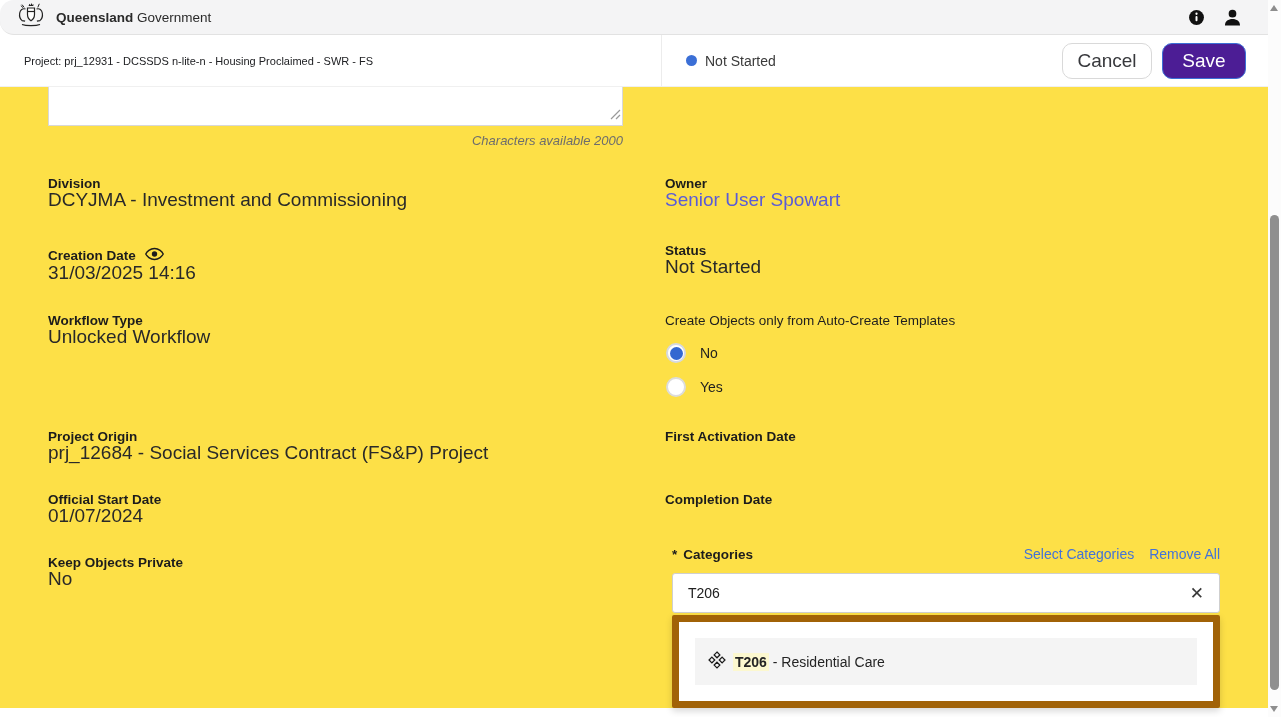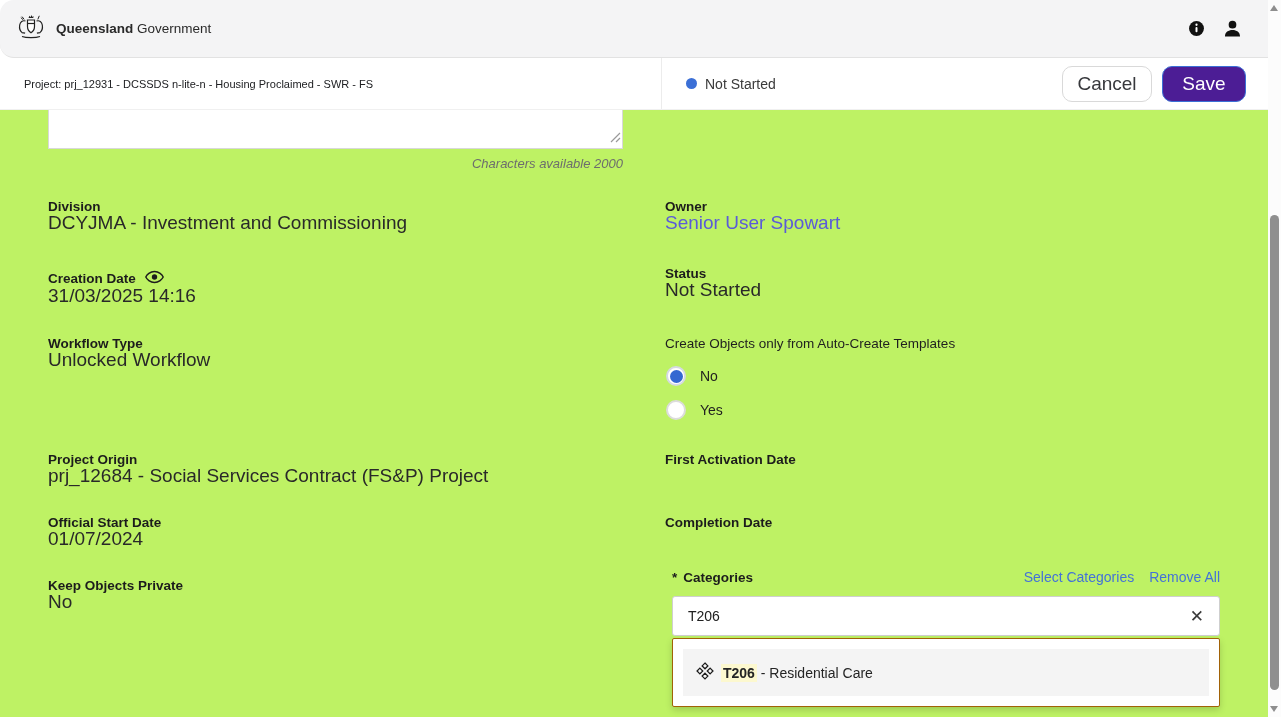--- a/index.html
+++ b/index.html
@@ -5,21 +5,21 @@
   * { box-sizing: border-box; }
   html, body { margin:0; padding:0; }
   body {
     width:1281px; height:717px; overflow:hidden; background:#fff;
     font-family:"Liberation Sans", sans-serif; color:#222;
     position:relative;
   }
 
   
   .topbar {
-    height:58px; background:#f4f4f5; border-bottom:1px solid #e2e2e2;
+    height:35px; background:#f4f4f5; border-bottom:1px solid #e2e2e2;
     display:flex; align-items:center; padding:0 14px;border-radius:14px;
   }
   .brand { display:flex; align-items:center; gap:8px; cursor:pointer; }
   .brand-text { font-size:13.5px; color:#2a2a2a; white-space:nowrap; }
   .brand-text b { font-weight:700; }
   .topbar-actions { margin-left:auto; display:flex; align-items:center; gap:17px; padding-right:24px; }
   .icon-btn { display:flex; align-items:center; cursor:pointer; }
 
   
   .titlebar {
@@ -32,21 +32,21 @@
   }
   .vdivider { position:absolute; left:661px; top:0; bottom:0; width:1px; background:#ececec; }
   .status-badge { position:absolute; left:686px; display:flex; align-items:center; gap:8px; font-size:14px; color:#3a3a3a; }
   .status-dot { width:11px; height:11px; border-radius:50%; background:#3b6fd6; }
   .header-actions { position:absolute; right:35px; display:flex; gap:10px; }
   .btn { height:36px; border-radius:10px; font-size:19px; font-family:inherit; cursor:pointer; }
   .btn-cancel { width:90px; background:#fff; border:1px solid #d9d9d9; color:#37383c; }
   .btn-save  { width:84px; background:#4c1d95; border:1px solid #3b6fd6; color:#fff; }
 
   
-  .content { position:relative; height:621px; background:#bef264; }
+  .content { position:relative; height:621px; background:#fde047; }
 
   .desc-textarea {
     position:absolute; left:48px; top:0; width:575px; height:39px;
     border:1px solid #d8d8d8; border-top:none; background:#fff;
   }
   .resize-handle { position:absolute; right:1px; bottom:1px; }
   .chars-note {
     position:absolute; left:48px; top:46px; width:575px; text-align:right;
     font-style:italic; font-size:13px; color:#6d6d6d;
   }
@@ -71,22 +71,22 @@
 
   .cat-search {
     position:absolute; left:672px; top:486px; width:548px; height:40px;
     border:1px solid #cfcfcf; border-radius:3px; background:#fff;
     display:flex; align-items:center; padding:0 15px; font-size:14px; color:#202020;
   }
   .clear-x { margin-left:auto; font-size:17px; color:#3a3a3a; cursor:pointer; line-height:1; }
 
   .dropdown {
     position:absolute; left:672px; top:528px; width:548px;
-    background:#fff; border:1px solid #a16207; border-radius:2px;
-    box-shadow:0 3px 7px rgba(0,0,0,0.16); padding:10px;
+    background:#fff; border:7px solid #a16207; border-radius:2px;
+    box-shadow:0 3px 7px rgba(0,0,0,0.16); padding:16px;
   }
   .dd-item {
     height:47px; background:#f4f4f4; display:flex; align-items:center;
     padding:0 13px; gap:7px; font-size:14px; color:#242424; cursor:pointer;
   }
   .dd-code { font-weight:700; background:#fcf8cf; padding:1px 2px; }
 
   
   .scrollbar { position:absolute; right:0; top:0; width:13px; height:717px; background:#fcfcfc; z-index:20; }
   .sb-up, .sb-down { position:absolute; left:2px; width:0; height:0; border-left:4.5px solid transparent; border-right:4.5px solid transparent; cursor:pointer; }

